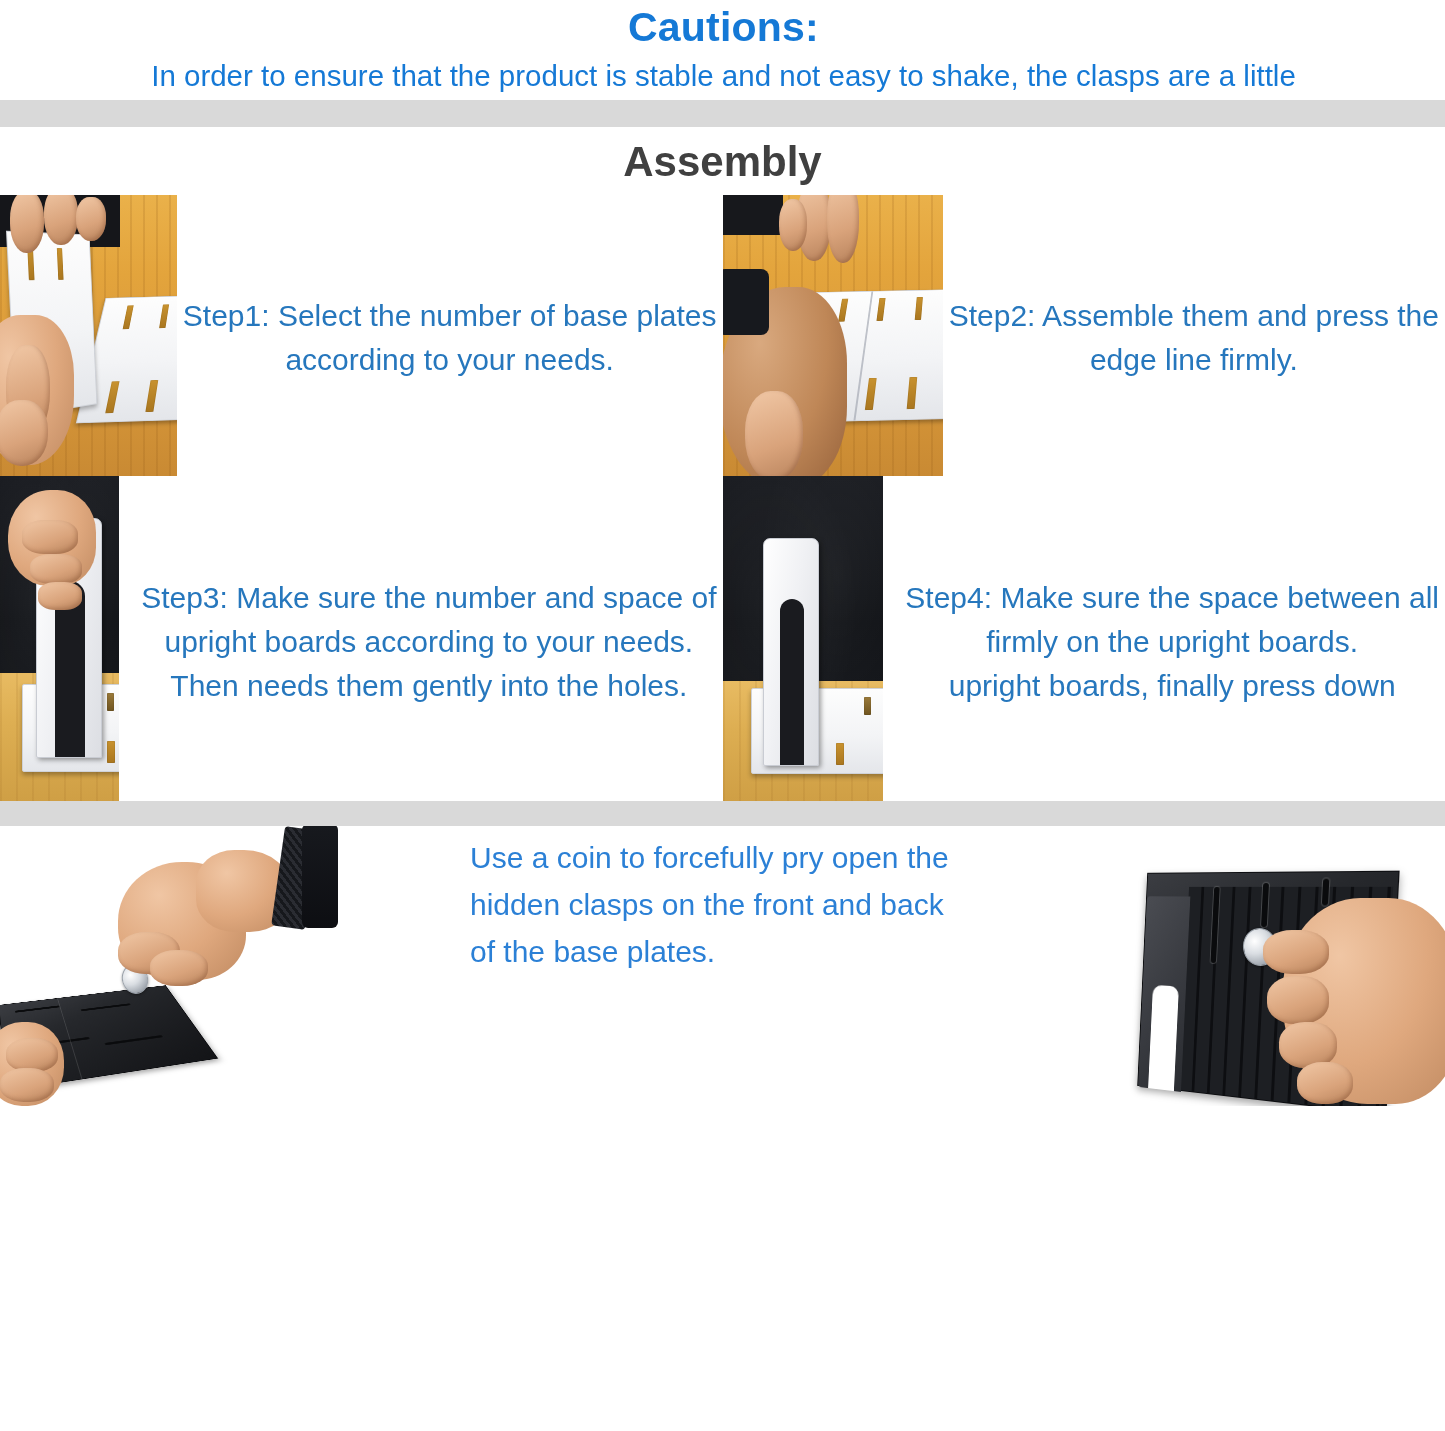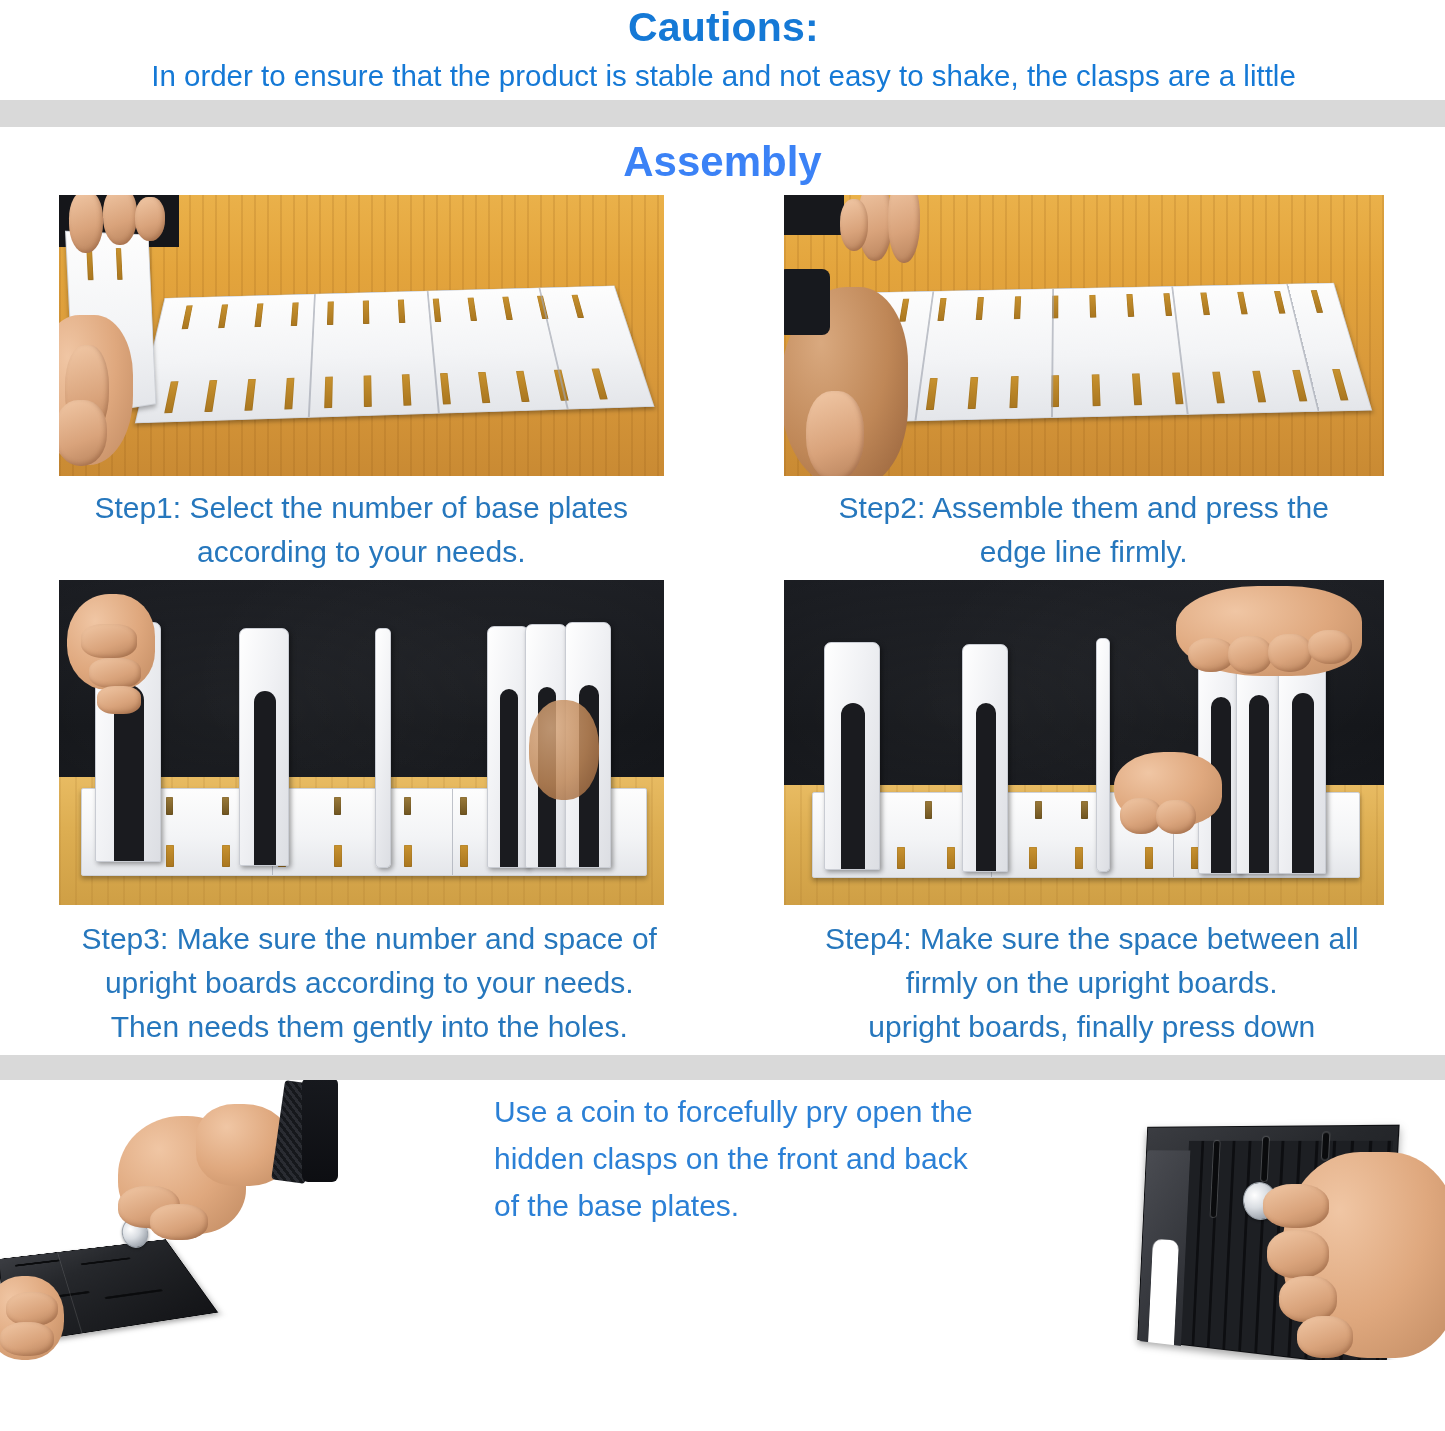--- a/index.html
+++ b/index.html
@@ -21,26 +21,26 @@
   .cautions-body {
     color: #1579d6; font-size: 29.5px; line-height: 48px;
     text-align: center; font-weight: 400; padding: 0 10px;
   }
 
   .divider { width: 100%; height: 27px; background: #d9d9d9; }
   .divider.thin { height: 25px; }
 
   
   .assembly-title {
-    color: #3b82f6; font-size: 42px; font-weight: bold;
+    color: #404040; font-size: 42px; font-weight: bold;
     text-align: center; line-height: 66px; padding-top: 2px;
   }
 
   .row { display: flex; width: 100%; }
-  .cell { width: 50%; display: flex; flex-direction: column; align-items: center; }
+  .cell { width: 50%; display: flex; flex-direction: row; align-items: center; }
 
   .photo { position: relative; overflow: hidden; background: #fff; }
   .photo.r1 { width: 605px; height: 281px; }
   .photo.r1.right { width: 600px; }
   .photo.r2 { width: 605px; height: 325px; }
   .photo.r2.right { width: 600px; }
 
   .caption {
     color: #2677bd; font-size: 30px; line-height: 44px;
     text-align: center; padding: 8px 6px 6px 6px; font-weight: 400;
@@ -55,21 +55,21 @@
     position: absolute; left: 0; top: 0; width: 425px; height: 294px; overflow: hidden;
   }
   .dis-photo-right {
     position: absolute; right: 0; top: 30px; width: 330px; height: 250px; overflow: hidden;
   }
   .dis-text { position: absolute; left: 432px; top: 8px; width: 590px; text-align: center; }
   .dis-title {
     color: #1f82e8; font-size: 42px; font-weight: bold; line-height: 62px;
   }
   .dis-body { color: #2b80d6; font-size: 30px; line-height: 47px; text-align: left; padding-left: 38px; }
-  .dis-body .ln { display: block; white-space: nowrap; margin-left: 24px; }
+  .dis-body .ln { display: block; white-space: nowrap; }
 
   
   .scene { position: absolute; inset: 0; }
 
   
   .wood-warm {
     background:
       repeating-linear-gradient(90deg, rgba(140,85,20,.17) 0 2px, rgba(255,255,255,0) 2px 13px),
       linear-gradient(180deg,#eab14a 0%,#e3a43c 28%,#d9993a 62%,#c98a33 100%);
   }

